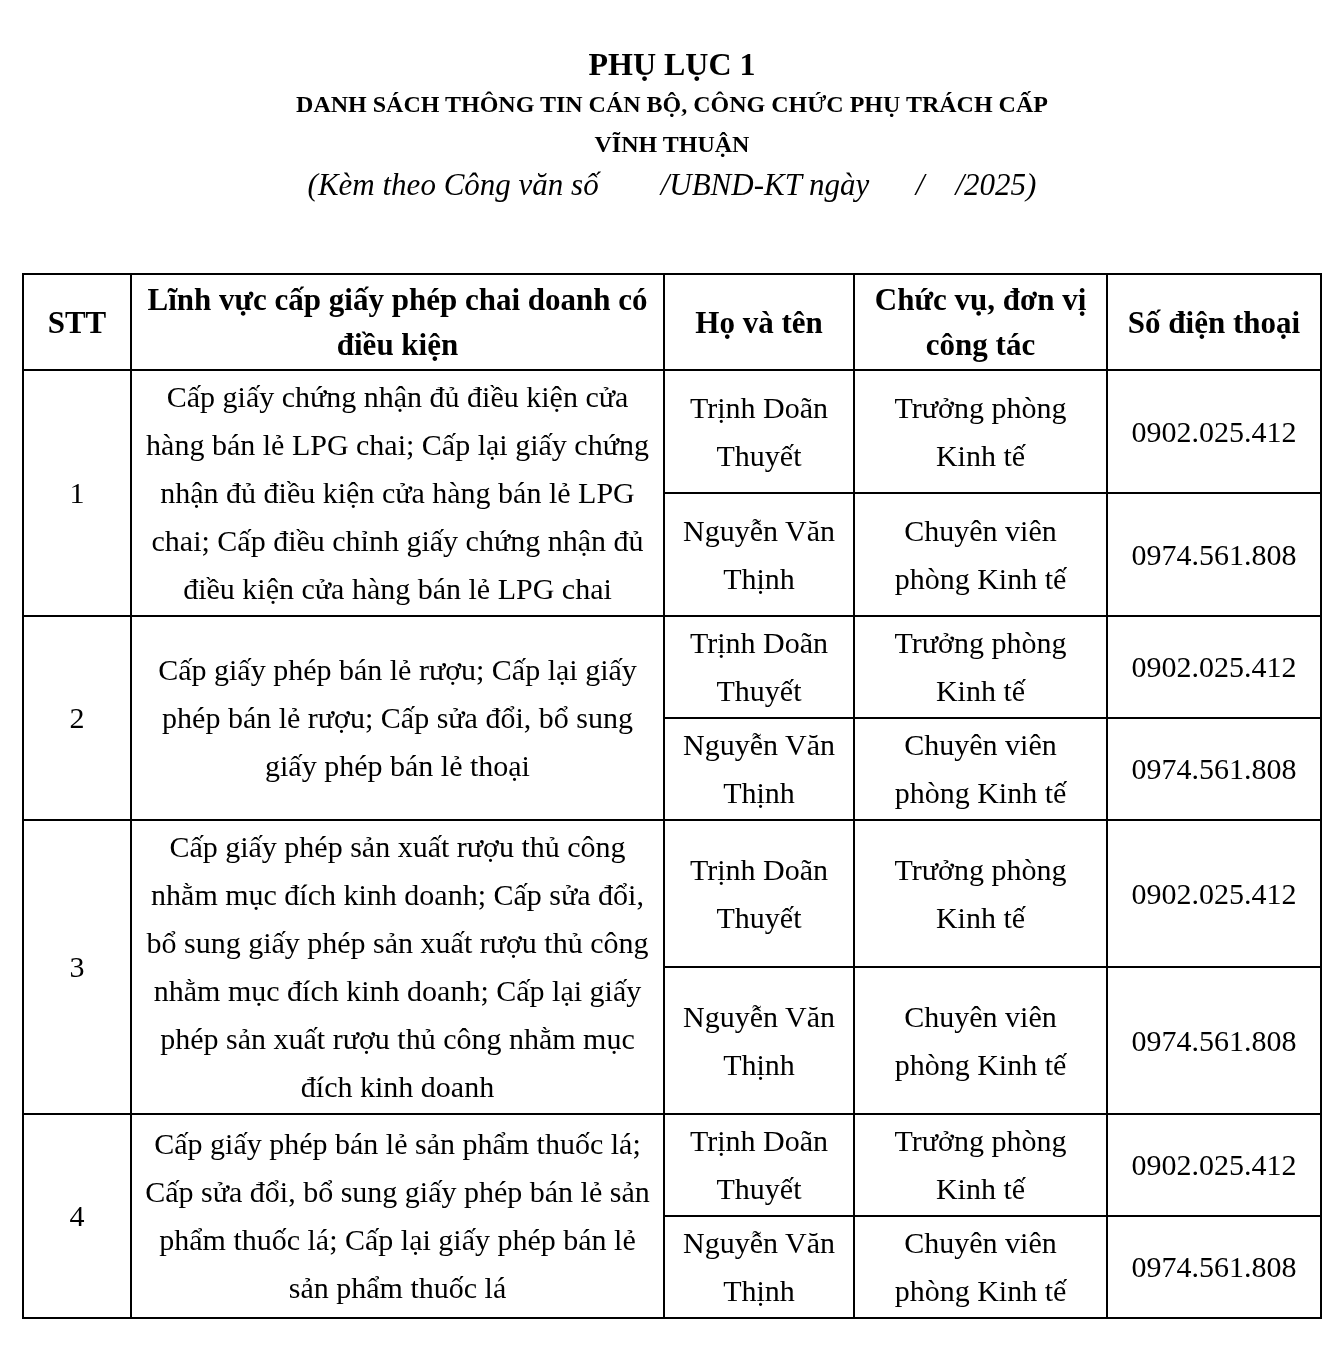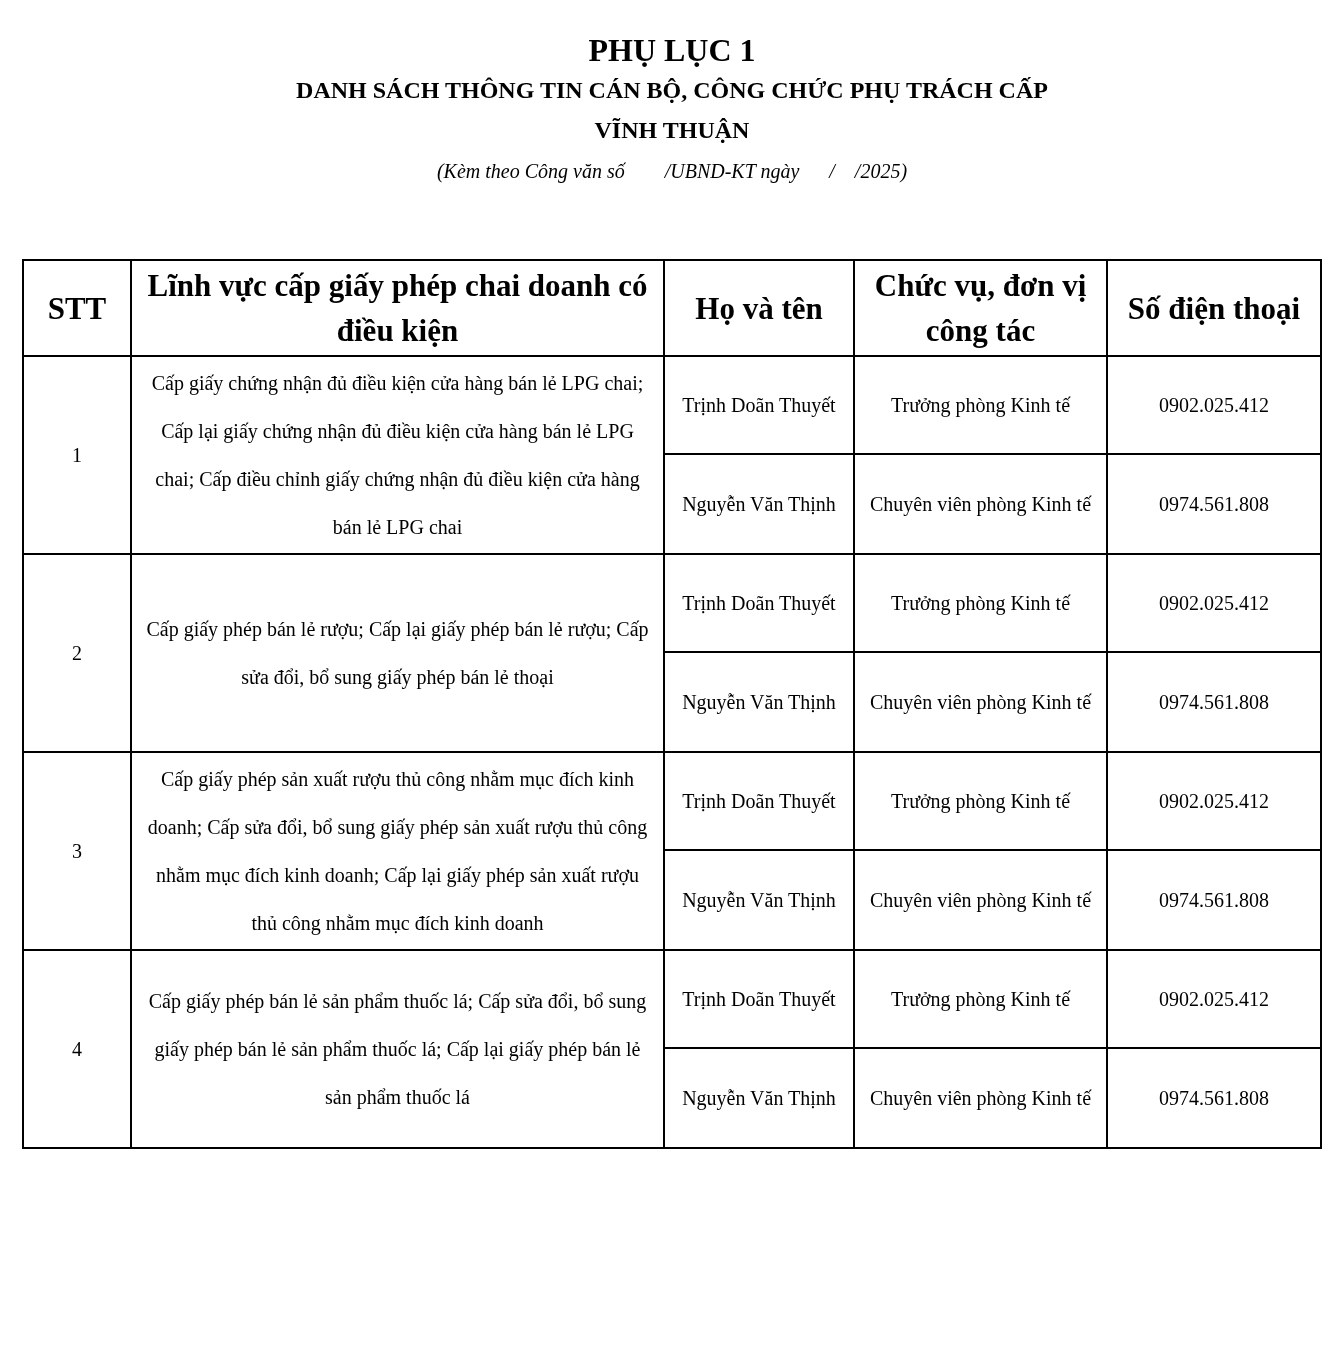--- a/index.html
+++ b/index.html
@@ -4,38 +4,38 @@
 <style>
   * { margin: 0; padding: 0; box-sizing: border-box; }
   html, body { background: #ffffff; }
   body {
     width: 1344px;
     height: 1357px;
     color: #000000;
     font-family: "Liberation Serif", "DejaVu Serif", serif;
     overflow: hidden;
   }
-  .page { padding-top: 30px; }
+  .page { padding-top: 44px; }
 
   .title-main {
     text-align: center;
     font-weight: bold;
     font-size: 32px;
     line-height: 40px;
   }
   .title-line {
     text-align: center;
     font-weight: bold;
     font-size: 24px;
     line-height: 40px;
   }
   .subtitle {
     text-align: center;
     font-style: italic;
-    font-size: 20px;
+    font-size: 31px;
     line-height: 42px;
     white-space: pre;
   }
 
   table.info-table {
     border-collapse: collapse;
     table-layout: fixed;
     margin: 67px auto 0;
     width: 1298px;
   }
@@ -46,21 +46,21 @@
     padding: 2px 9px;
     overflow: hidden;
   }
   .info-table th {
     font-weight: bold;
     font-size: 31px;
     line-height: 45px;
     height: 95px;
   }
   .info-table td {
-    font-size: 20px;
+    font-size: 30px;
     line-height: 48px;
   }
   tr.row-first { height: 98px; }
   tr.row-second { height: 100px; }
 </style>
 </head>
 <body>
 
 <div class="page">
 

